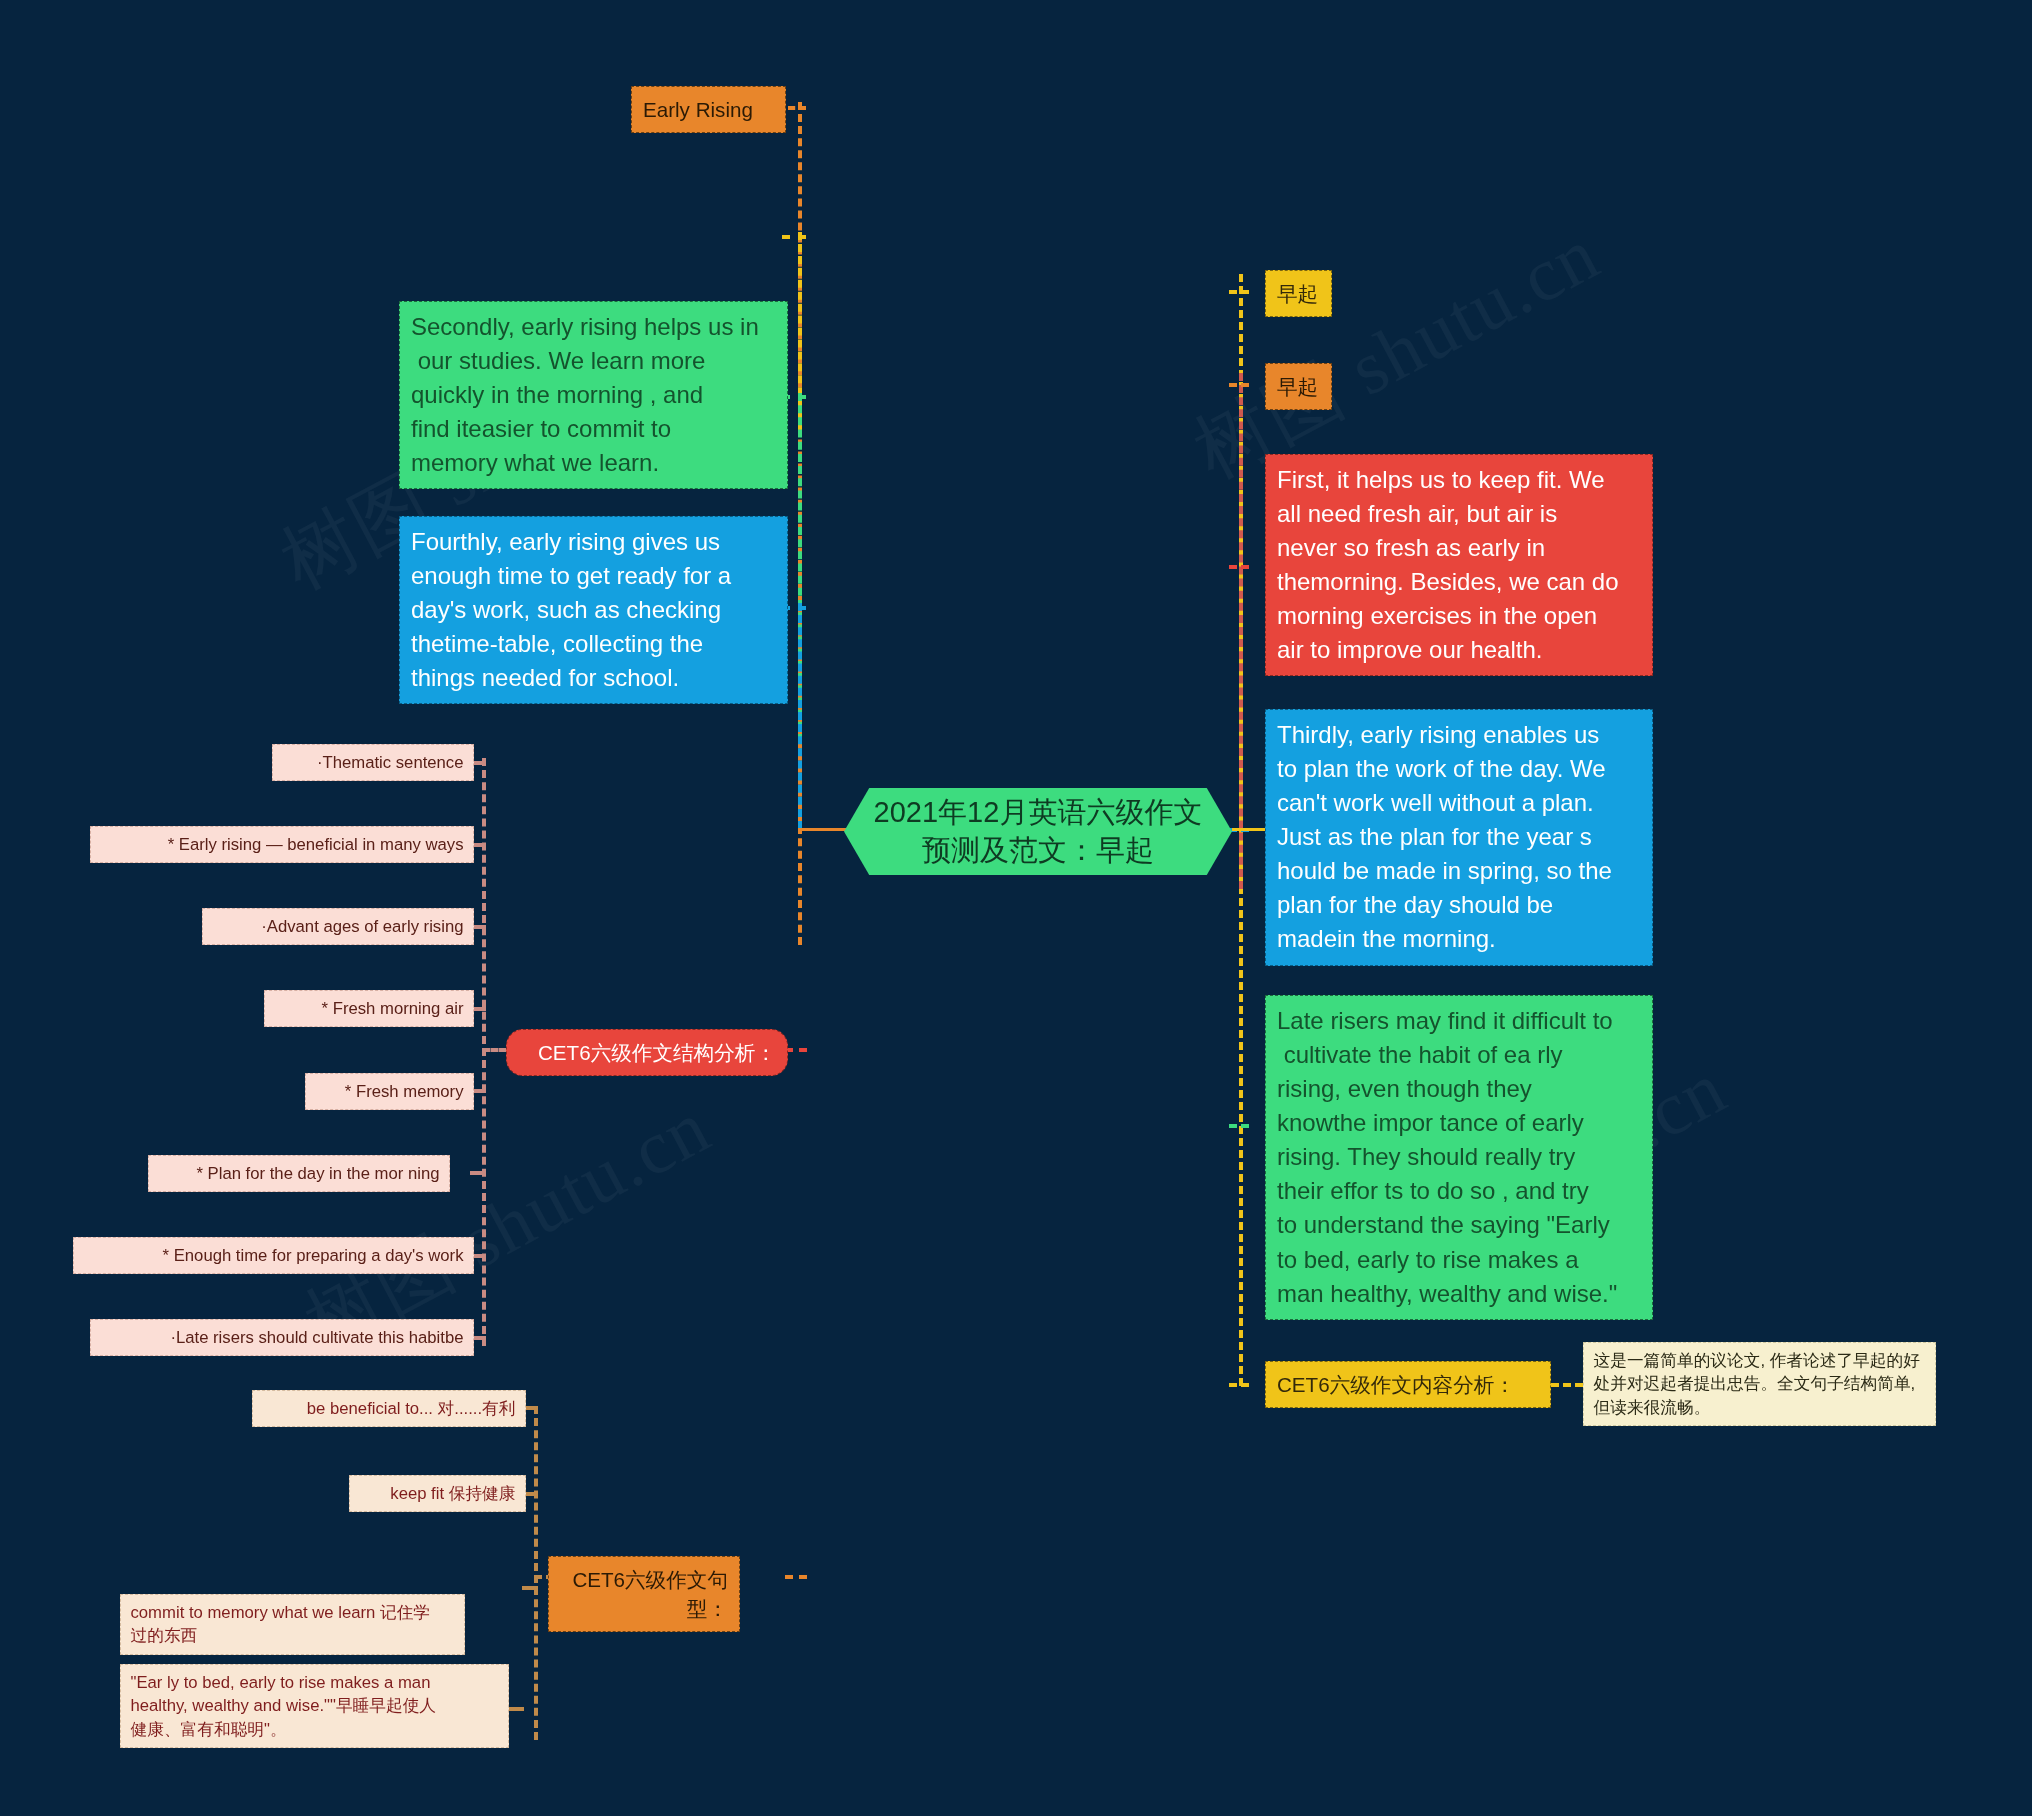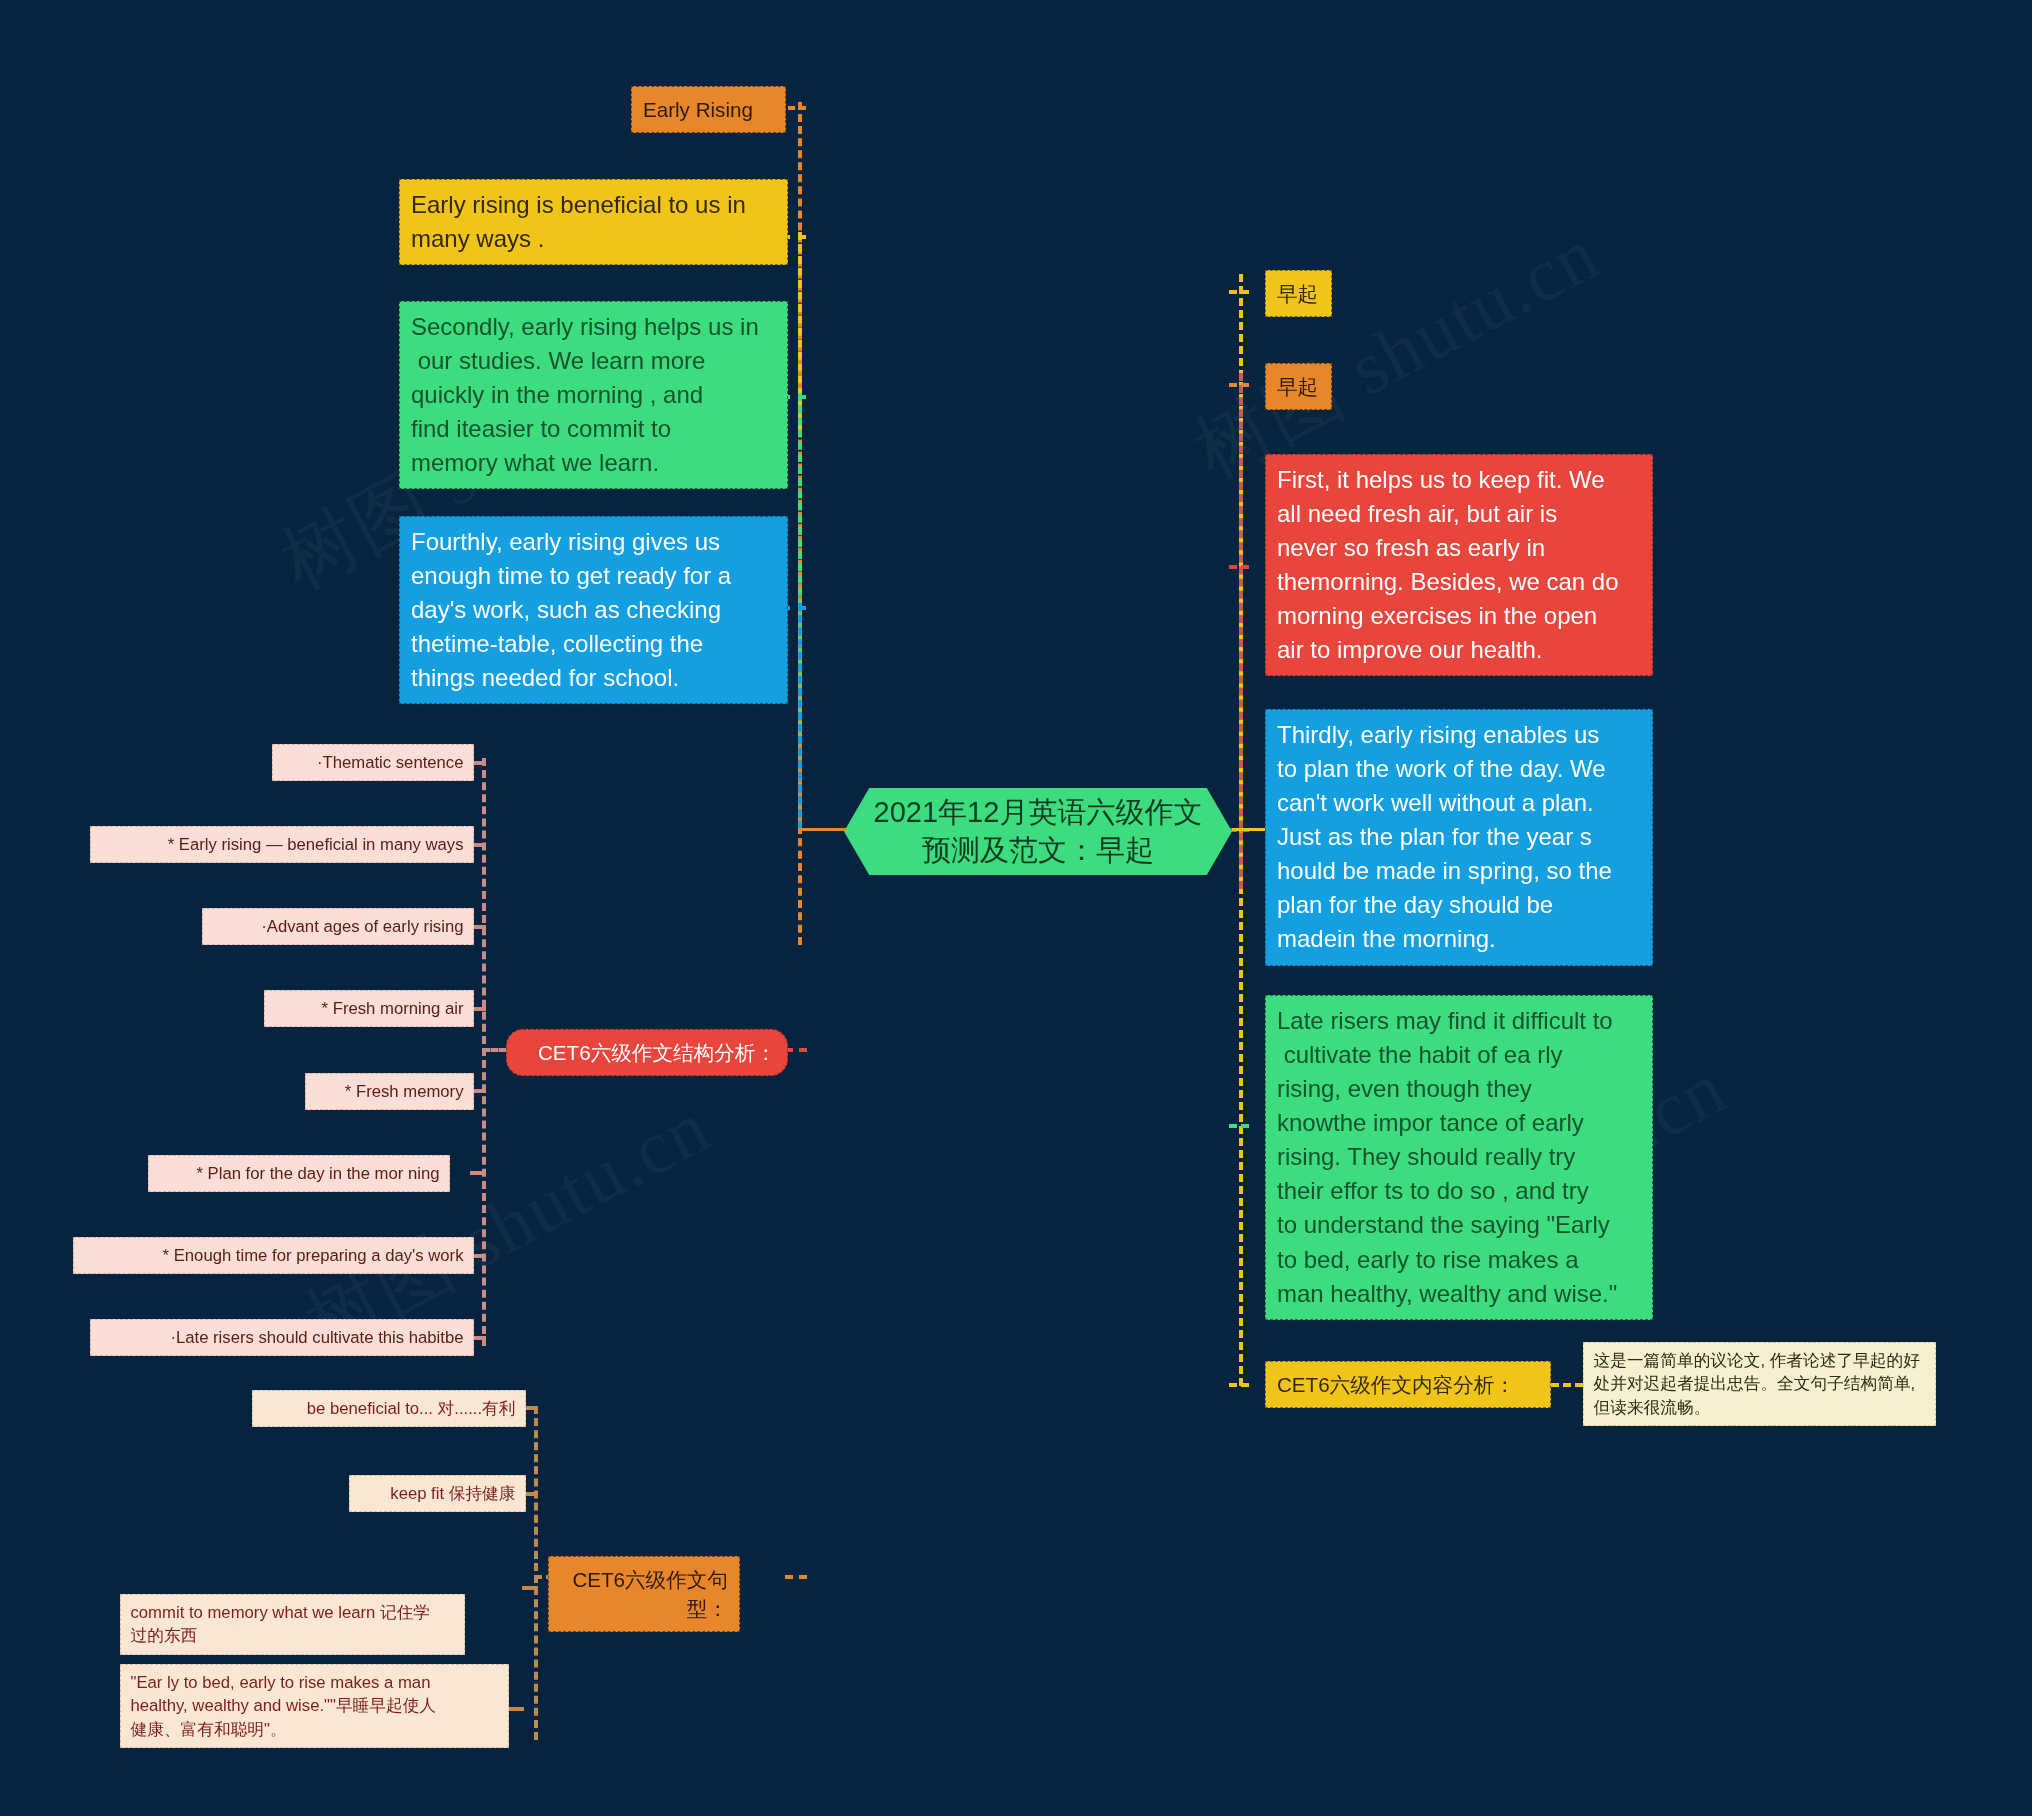--- a/index.html
+++ b/index.html
@@ -92,22 +92,20 @@
   <div class="vline" style="left:798px;top:393px;height:349px;border-color:#3ddc7f;"></div>
   <div class="vline" style="left:798px;top:603px;height:226px;border-color:#14a0e0;"></div>
 
   <div class="hline" style="left:788px;top:106px;width:17.5px;border-color:#e8862b;"></div>
   <div class="hline" style="left:782px;top:235px;width:24px;border-color:#f0c419;"></div>
   <div class="hline" style="left:782px;top:395px;width:24px;border-color:#3ddc7f;"></div>
   <div class="hline" style="left:782px;top:606px;width:24px;border-color:#14a0e0;"></div>
 
   <div class="node c-orange mid" style="left:631px;top:86px;width:155px;">Early Rising</div>
 
-  <div class="node c-yellow big" style="left:399px;top:179px;width:389px;">Early rising is beneficial to us in
-many ways .</div>
 
   <div class="node c-green big" style="left:399px;top:301px;width:389px;">Secondly, early rising helps us in
  our studies. We learn more
 quickly in the morning , and
 find iteasier to commit to
 memory what we learn.</div>
 
   <div class="node c-blue big" style="left:399px;top:516px;width:389px;">Fourthly, early rising gives us
 enough time to get ready for a
 day's work, such as checking

